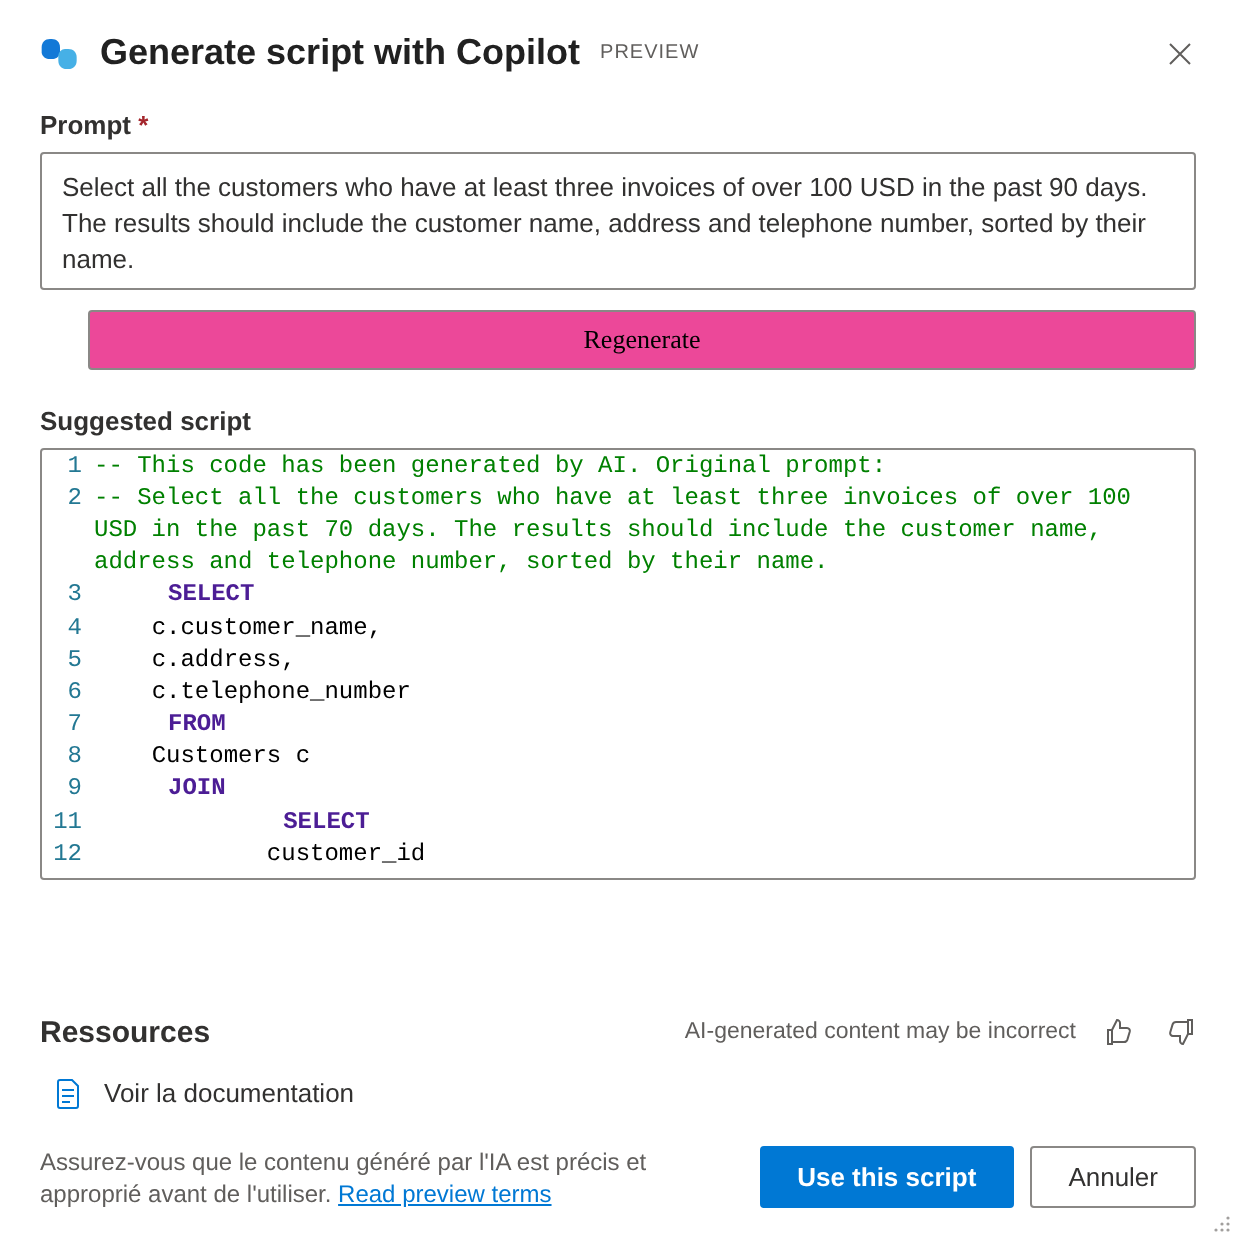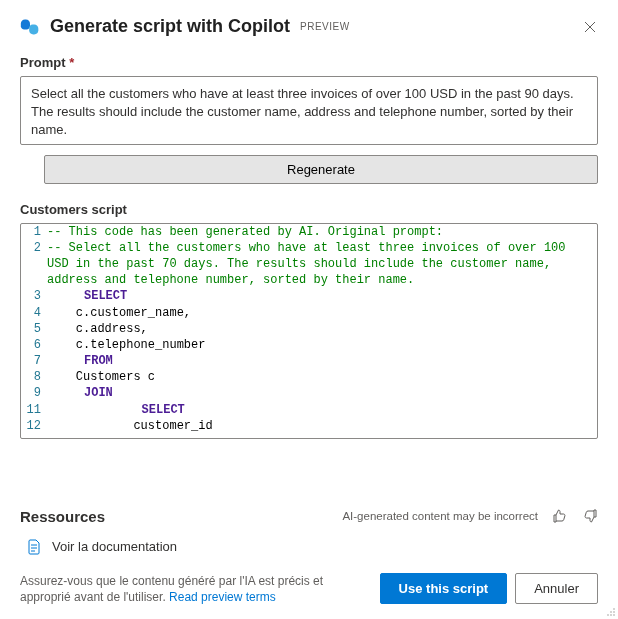--- a/index.html
+++ b/index.html
@@ -73,27 +73,27 @@
     color: #323130;
     min-height: 36px;
   }
   .counter {
     font-size: 12px;
     color: #a19f9d;
     margin-top: 6px;
   }
   .regen {
     margin-top: 10px;
-    background: #e5e5e5;
+    background: #ec4899;
     border: 1px solid #8a8886;
     border-radius: 2px;
     padding: 6px 16px;
     font-size: 13px;
     cursor: pointer;
-    font-family: Liberation Sans, sans-serif;
+    font-family: Liberation Serif, serif;
     margin-left: 24px;
   }
   .suggest-label {
     font-size: 13px;
     font-weight: 600;
     margin-top: 18px;
     margin-bottom: 6px;
   }
   .code-box {
     border: 1px solid #8a8886;
@@ -160,21 +160,21 @@
   }
   .doc-link svg { width: 16px; height: 16px; margin-right: 10px; }
   .warn {
     margin-top: 18px;
     font-size: 12px;
     color: #605e5c;
     display: flex;
     align-items: center;
   }
   .warn .txt { flex: 1; padding-right: 10px; line-height: 1.35; }
-  .warn a { color: #0078d4; cursor: pointer; }
+  .warn a { color: #0078d4; text-decoration: underline; cursor: pointer; }
   .btn {
     border-radius: 2px;
     padding: 7px 18px;
     font-size: 13px;
     cursor: pointer;
     font-family: inherit;
     margin-left: 8px;
     white-space: nowrap;
   }
   .btn.primary {
@@ -216,21 +216,21 @@
 
     <div class="label">
       <span>Prompt</span> <span class="req">*</span>
     </div>
     <div class="prompt-box">
       <div class="prompt-text">Select all the customers who have at least three invoices of over 100 USD in the past 90 days. The results should include the customer name, address and telephone number, sorted by their name.</div>
     </div>
 
     <button class="regen">Regenerate</button>
 
-    <div class="suggest-label">Customers script</div>
+    <div class="suggest-label">Suggested script</div>
 
     <div class="code-box" id="code-box">
         <div class="code-line">
           <div class="gutter">1</div>
           <div class="code c-comment">-- This code has been generated by AI. Original prompt:</div>
         </div>
         <div class="code-line">
           <div class="gutter">2</div>
           <div class="code c-comment">-- Select all the customers who have at least three invoices of over 100 USD in the past 70 days. The results should include the customer name, address and telephone number, sorted by their name.</div>
         </div>

